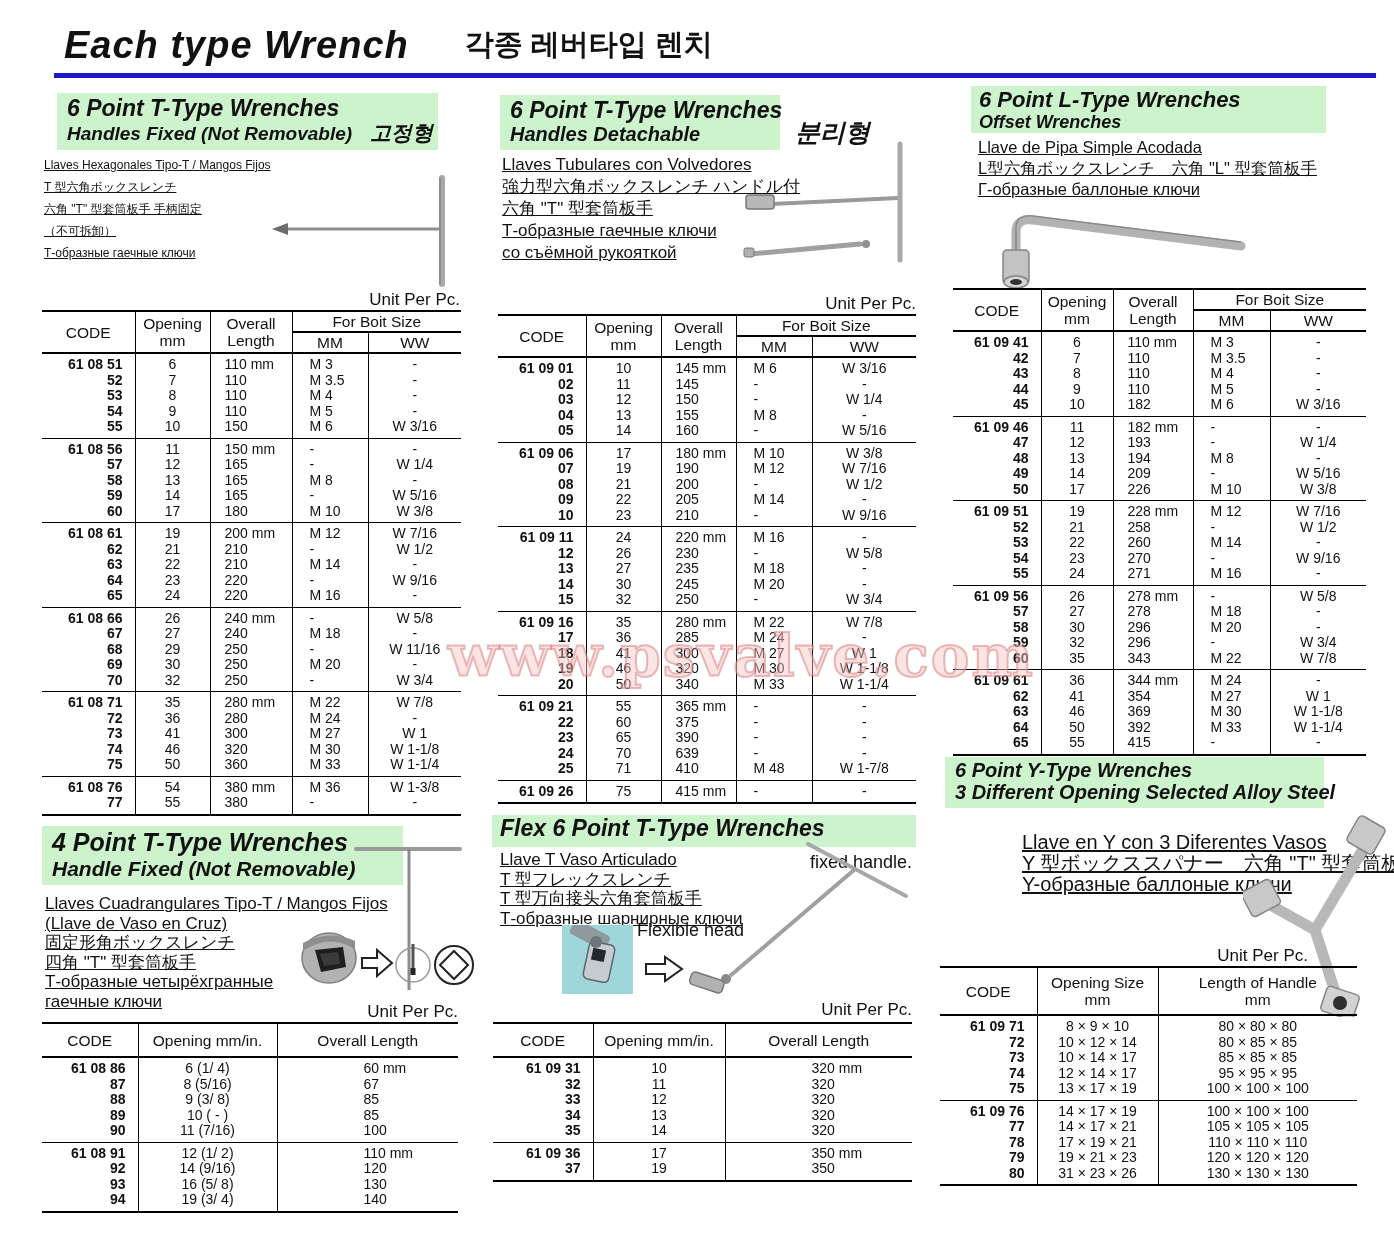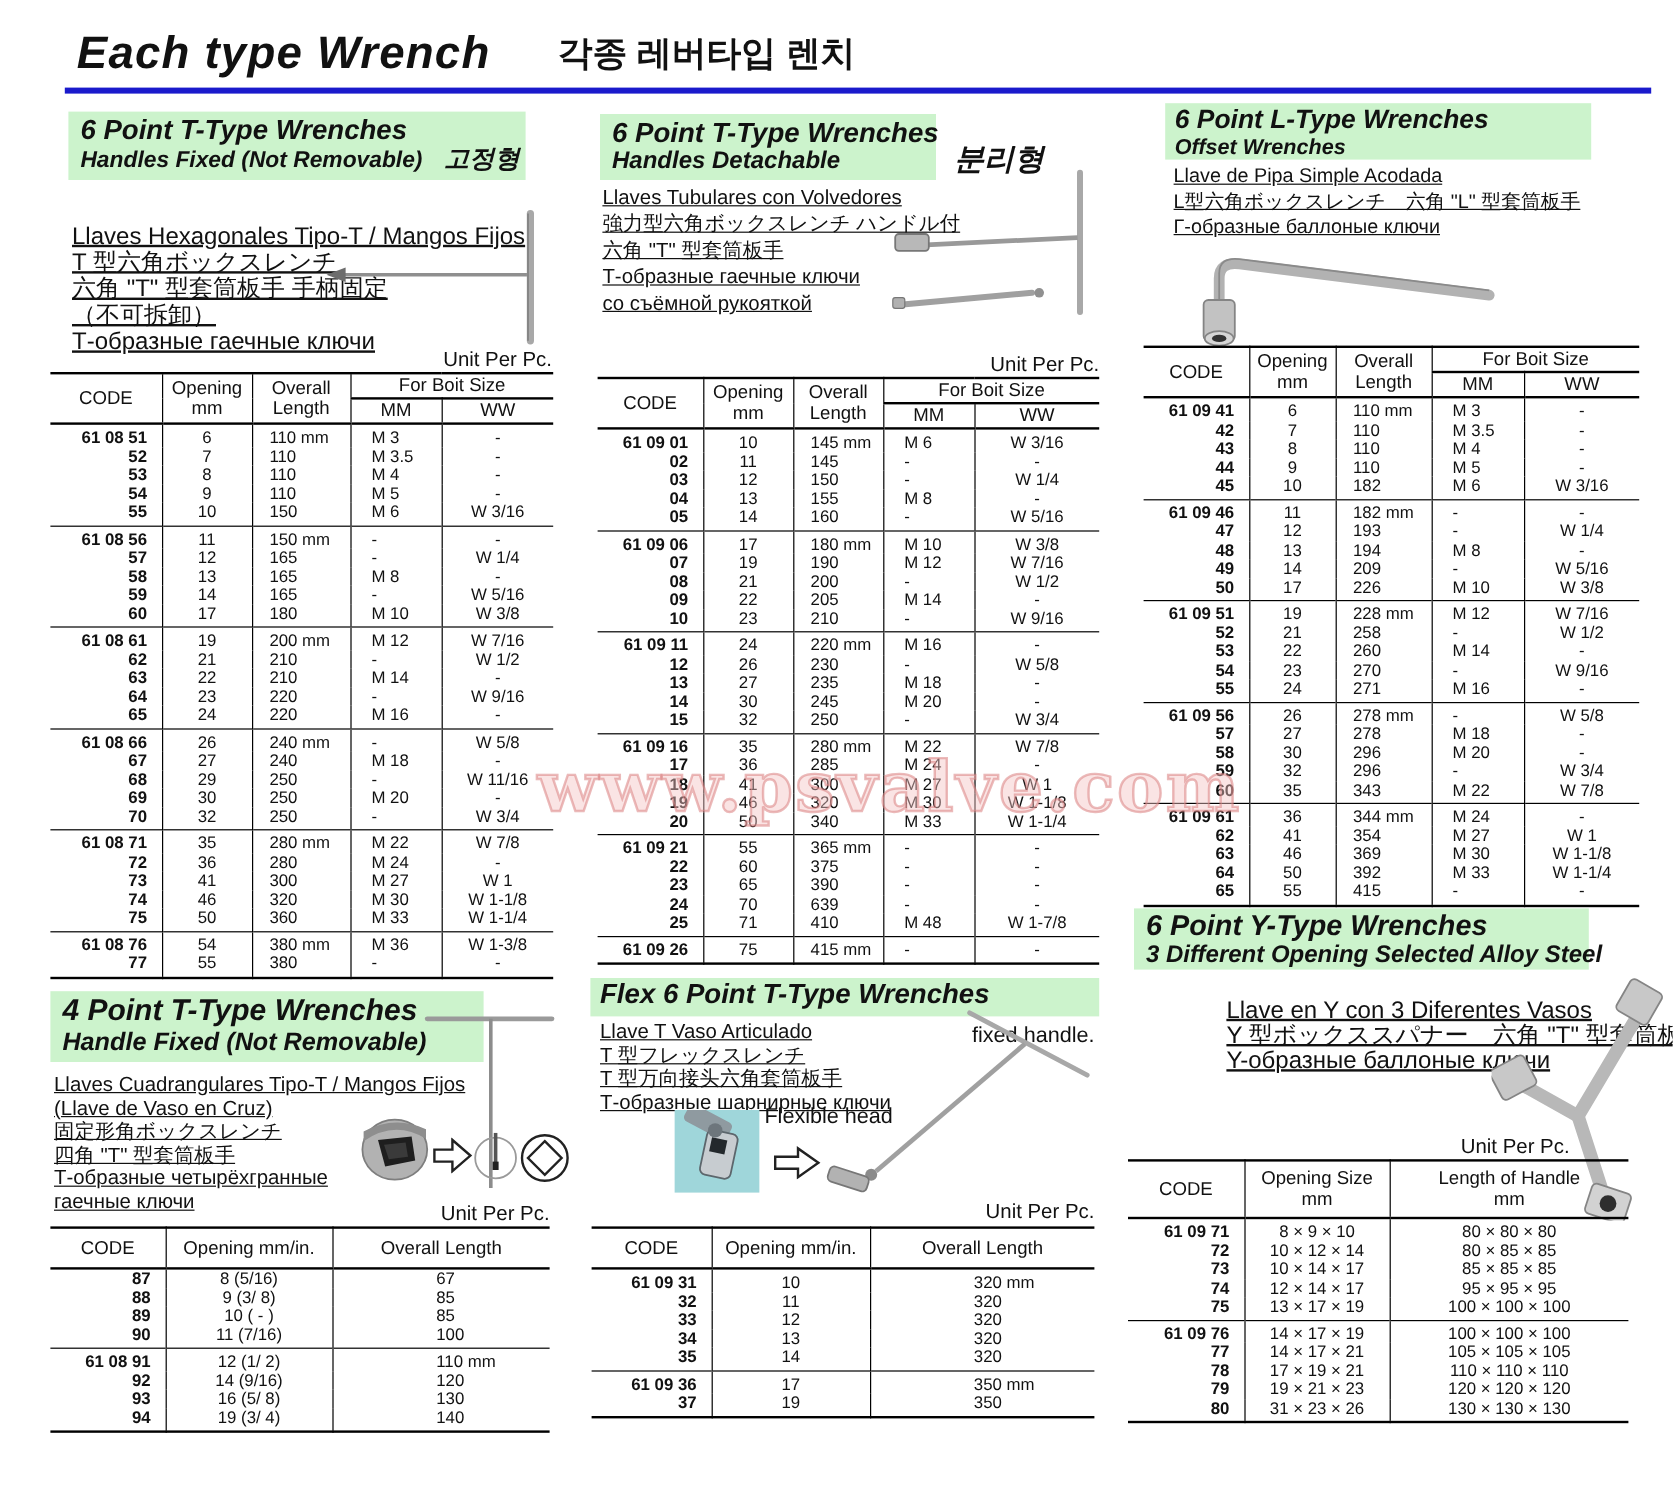--- a/index.html
+++ b/index.html
@@ -62,21 +62,21 @@
   <div class="abs title-row" style="left:64px;top:24px;">
     <span class="title-en">Each type Wrench</span>
     <span class="title-ko">각종 레버타입 렌치</span>
   </div>
   <div class="abs blue-rule" style="left:54px;top:73px;width:1322px;height:5px;"></div>
 
   <div class="abs greenbox" style="left:57px;top:93px;width:381px;height:57px;">
     <div class="gb-l1">6 Point T-Type Wrenches</div>
     <div class="gb-l2"><span>Handles Fixed (Not Removable)</span><span class="gb-alt" style="font-size:21px;">고정형</span></div>
   </div>
-  <div class="abs desc" style="left:60px;top:154px;font-size:20px;line-height:22px;margin-top:32px;">
+  <div class="abs desc" style="left:44px;top:154px;font-size:12px;line-height:22px;">
     <div>Llaves Hexagonales Tipo-T / Mangos Fijos</div>
     <div>T 型六角ボックスレンチ</div>
     <div>六角 "T" 型套筒板手 手柄固定</div>
     <div>（不可拆卸）</div>
     <div>Т-образные гаечные ключи</div>
   </div>
   <div class="abs" style="left:272px;top:172px;">
     <svg width="192" height="118" viewBox="0 0 192 118">
       <line x1="14" y1="57" x2="168" y2="57" stroke="#8f8f8f" stroke-width="3"></line>
       <polygon points="0,57 16,51 16,63" fill="#6d6d6d"></polygon>
@@ -796,20 +796,25 @@
         <col style="width:181px">
       </colgroup>
     <thead>
       <tr>
         <th style="height:30px;">CODE</th>
         <th class="vl">Opening mm/in.</th>
         <th class="vl">Overall Length</th>
       </tr>
     </thead>
     <tbody>
+        <tr class="gf">
+          <td class="c0">61 08 86</td>
+          <td class="c1">6 (1/ 4)</td>
+          <td class="c2">60 mm</td>
+        </tr>
         <tr>
           <td class="c0">87</td>
           <td class="c1">8 (5/16)</td>
           <td class="c2">67</td>
         </tr>
         <tr>
           <td class="c0">88</td>
           <td class="c1">9 (3/ 8)</td>
           <td class="c2">85</td>
         </tr>
@@ -926,21 +931,21 @@
         </tr>
         <tr class="gl">
           <td class="c0">37</td>
           <td class="c1">19</td>
           <td class="c2">350</td>
         </tr>
       </tbody>
   </table>
 
   <div class="abs greenbox" style="left:945px;top:757px;width:379px;height:51px;padding:2px 10px;">
-    <div class="gb-l1" style="font-size:24px;">6 Point Y-Type Wrenches</div>
+    <div class="gb-l1" style="font-size:20px;">6 Point Y-Type Wrenches</div>
     <div class="gb-l2" style="font-size:20px;">3 Different Opening Selected Alloy Steel</div>
   </div>
   <div class="abs desc" style="left:1022px;top:832px;font-size:20px;line-height:21px;">
     <div>Llave en Y con 3 Diferentes Vasos</div>
     <div>Y 型ボックススパナー　六角 "T" 型套筒板手</div>
     <div>Y-образные баллоные ключи</div>
   </div>
   <div class="abs" style="left:1243px;top:812px;">
     <svg width="150" height="205" viewBox="0 0 150 205">
       <line x1="72" y1="118" x2="122" y2="34" stroke="#b8b8b8" stroke-width="11" stroke-linecap="round"></line>

